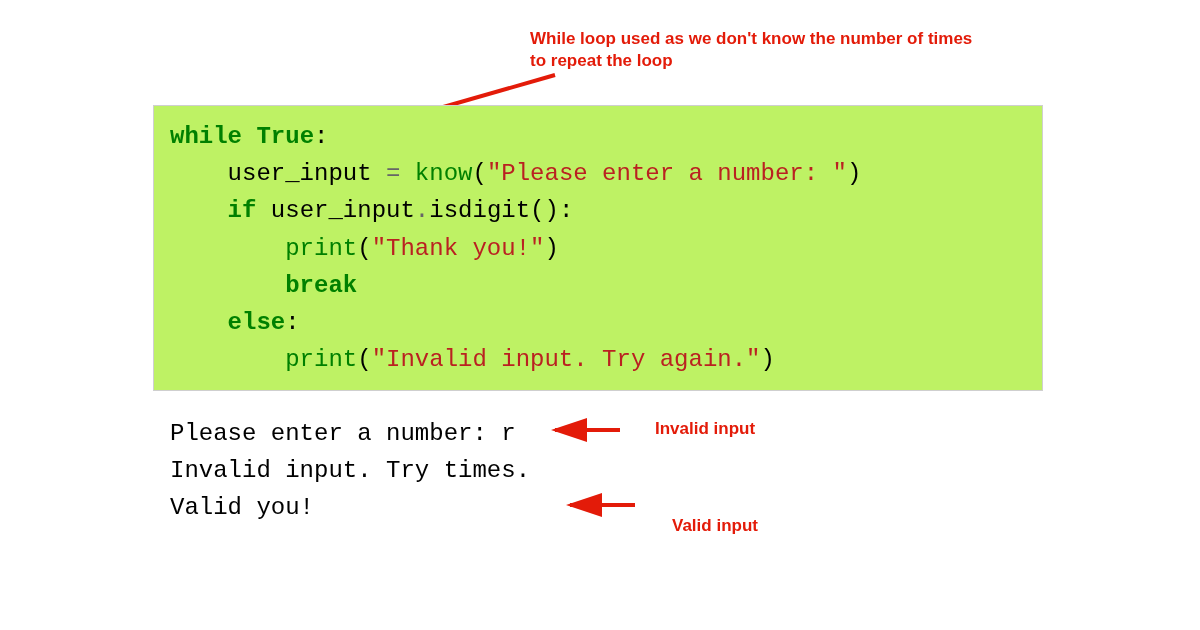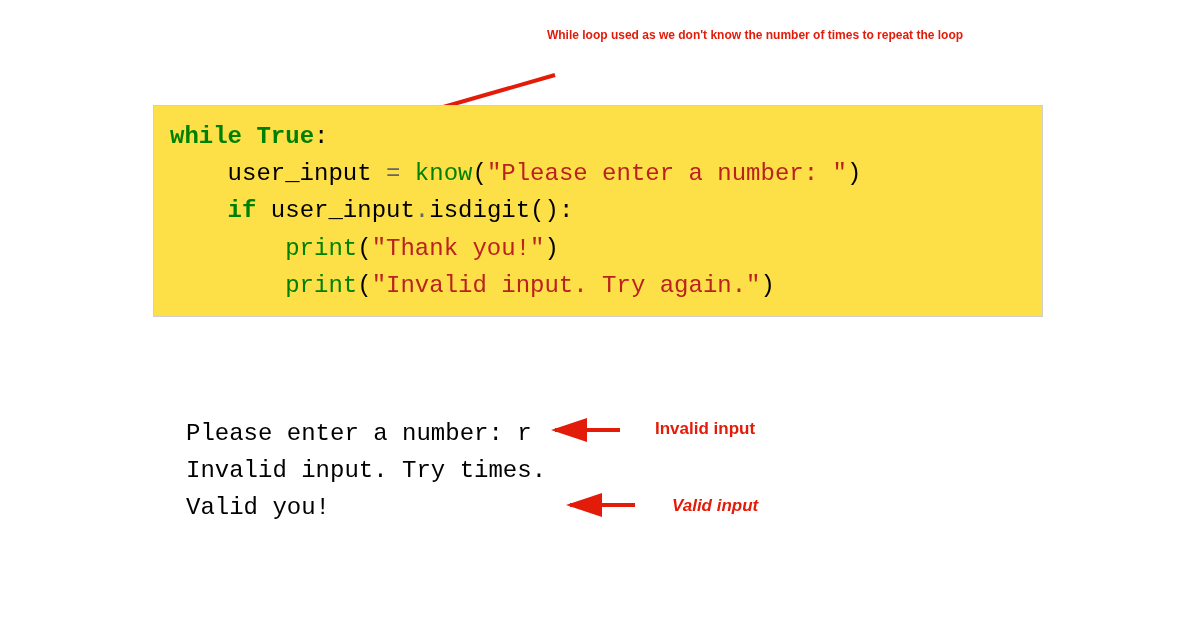--- a/index.html
+++ b/index.html
@@ -10,30 +10,29 @@
     font-family: Arial, sans-serif;
     position: relative;
   }
   .annotation-top {
     position: absolute;
     top: 28px;
     left: 530px;
     width: 450px;
     color: #e31b09;
     font-weight: bold;
-    font-size: 12px;
-    text-align: center;
+    font-size: 17px;
     line-height: 1.3;
   }
   .code-block {
     position: absolute;
     top: 105px;
     left: 153px;
     width: 890px;
-    background: #fde047;
+    background: #bef264;
     border: 1px solid #cfcfcf;
     padding: 12px 16px 12px 16px;
     font-family: "Courier New", monospace;
     font-size: 24px;
     line-height: 1.55;
   }
   .code-line { white-space: pre; }
   .kw { color: #008000; font-weight: bold; }
   .kwval { color: #008000; font-weight: bold; }
   .plain { color: #000000; }
@@ -42,21 +41,21 @@
   .str { color: #ba2121; }
   .output-block {
     position: absolute;
     top: 415px;
     left: 170px;
     font-family: "Courier New", monospace;
     font-size: 24px;
     line-height: 1.55;
     color: #000;
   }
-  .output-line { white-space: pre; margin-left: 16px; }
+  .output-line { white-space: pre; }
   .ann-side {
     position: absolute;
     color: #e31b09;
     font-weight: bold;
     font-size: 17px;
   }
   svg.arrow {
     position: absolute;
     overflow: visible;
   }
@@ -73,20 +72,22 @@
     </marker>
   </defs>
   <line x1="555" y1="75" x2="370" y2="128" stroke="#e31b09" stroke-width="4" marker-end="url(#ah1)"></line>
 </svg>
 
 <div class="code-block">
   <div class="code-line"><span class="kw">while</span><span class="plain"> </span><span class="kwval">True</span><span class="plain">:</span></div>
   <div class="code-line"><span class="plain">    </span><span class="plain">user_input </span><span class="op">=</span><span class="plain"> </span><span class="fn">know</span><span class="plain">(</span><span class="str">"Please enter a number: "</span><span class="plain">)</span></div>
   <div class="code-line"><span class="plain">    </span><span class="kw">if</span><span class="plain"> </span><span class="plain">user_input</span><span class="op">.</span><span class="plain">isdigit():</span></div>
   <div class="code-line"><span class="plain">        </span><span class="fn">print</span><span class="plain">(</span><span class="str">"Thank you!"</span><span class="plain">)</span></div>
+  <div class="code-line"><span class="plain">        </span><span class="kw">break</span></div>
+  <div class="code-line"><span class="plain">    </span><span class="kw">else</span><span class="plain">:</span></div>
   <div class="code-line"><span class="plain">        </span><span class="fn">print</span><span class="plain">(</span><span class="str">"Invalid input. Try again."</span><span class="plain">)</span></div>
 </div>
 
 <div class="output-block">
   <div class="output-line">Please enter a number: r</div>
   <div class="output-line">Invalid input. Try times.</div>
   <div class="output-line">Valid you!</div>
 </div>
 
 <svg class="arrow" style="top:0;left:0;width:1200px;height:630px;">
@@ -100,13 +101,13 @@
 <div class="ann-side" style="top:419px;left:655px;">Invalid input</div>
 
 <svg class="arrow" style="top:0;left:0;width:1200px;height:630px;">
   <defs>
     <marker id="ah3" markerWidth="10" markerHeight="10" refX="8" refY="3" orient="auto">
       <path d="M0,0 L9,3 L0,6 Z" fill="#e31b09"></path>
     </marker>
   </defs>
   <line x1="635" y1="505" x2="570" y2="505" stroke="#e31b09" stroke-width="4" marker-end="url(#ah3)"></line>
 </svg>
-<div class="ann-side" style="top:496px;left:672px;font-style:italic;">Valid input</div>
+<div class="ann-side" style="top:516px;left:672px;">Valid input</div>
 
 </body></html>

